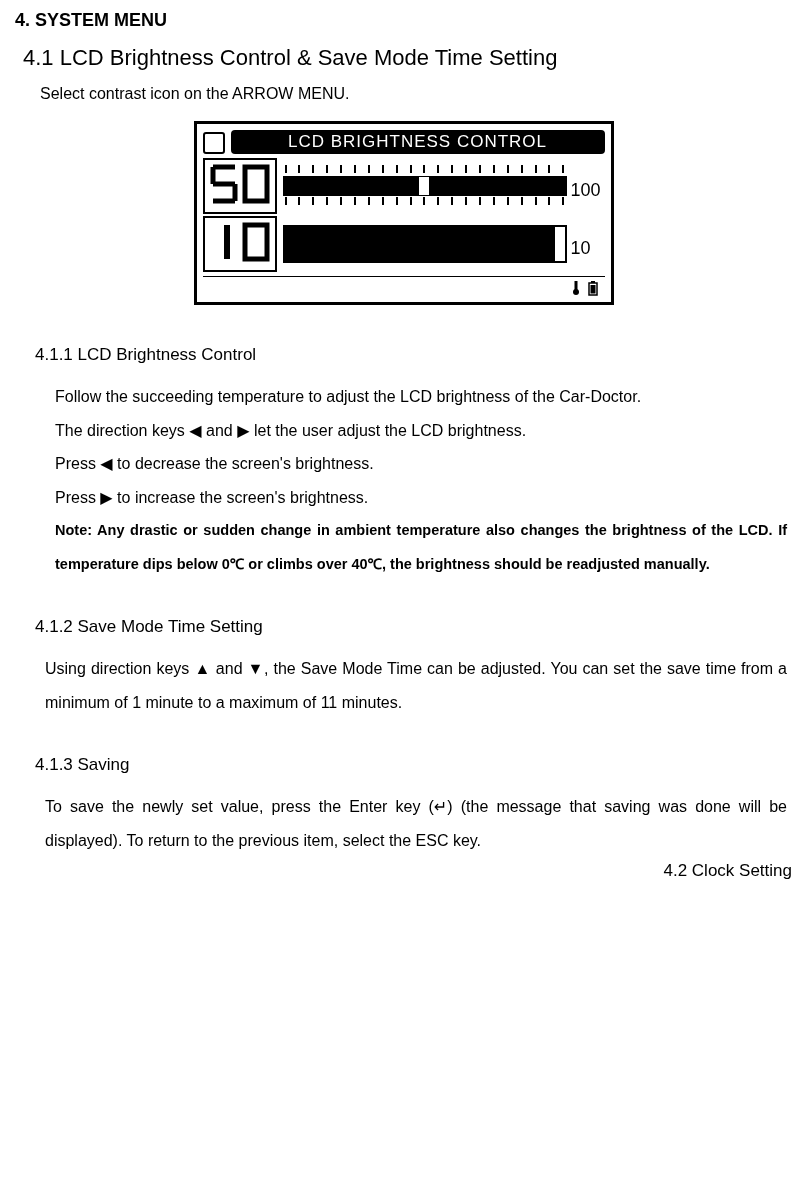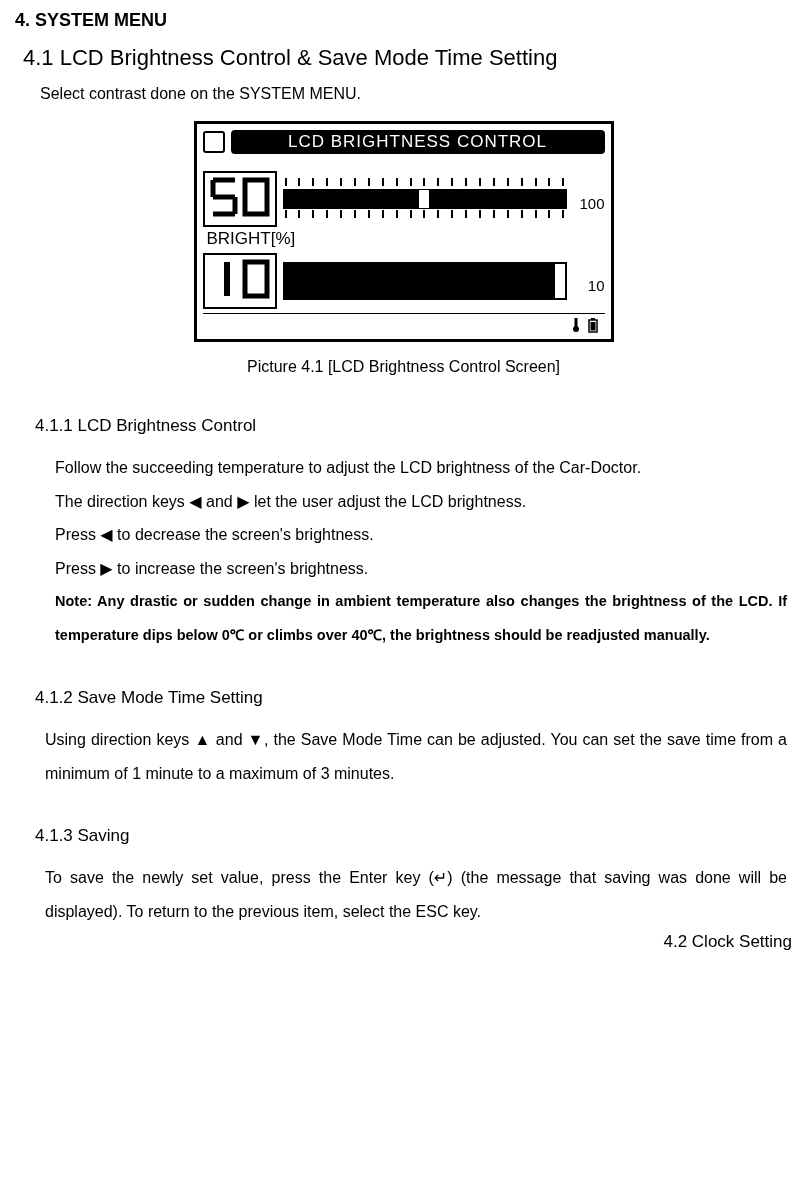--- a/index.html
+++ b/index.html
@@ -37,22 +37,22 @@
       margin-bottom: 40px;
     }
     .lcd-screen {
       border: 3px solid #000;
       width: 420px;
       background: #fff;
       padding: 6px;
     }
     .lcd-title-bar {
       display: flex;
-      align-items: center;
-      margin-bottom: 17px;
+      align-items: flex-end;
+      margin-bottom: 4px;
     }
     .title-sq {
       width: 22px;
       height: 22px;
       border: 2px solid #000;
       border-radius: 3px;
       margin-right: 6px;
       display: inline-block;
     }
     .lcd-title {
@@ -109,23 +109,23 @@
     }
     .bar-knob {
       position: absolute;
       top: 1px;
       height: 18px;
       width: 10px;
       background: #fff;
     }
     .bar-max {
       width: 34px;
-      text-align: right;
+      text-align: left;
       font-family: Arial, sans-serif;
-      font-size: 15px;
+      font-size: 18px;
       margin-left: 4px;
       margin-top: 8px;
     }
     .lcd-label {
       font-family: Arial, sans-serif;
       font-size: 17px;
       padding-left: 4px;
       margin-bottom: 4px;
     }
     .lcd-footer {
@@ -183,21 +183,21 @@
       text-align: right;
     }
   </style>
 </head>
 <body>
 
 <h2 class="h2">4. SYSTEM MENU</h2>
 
 <h3 class="h3">4.1 LCD Brightness Control &amp; Save Mode Time Setting</h3>
 
-<p class="intro">Select contrast done on the SYSTEM MENU.</p>
+<p class="intro">Select contrast icon on the ARROW MENU.</p>
 
 <div class="figure-wrap">
   <div class="lcd-screen">
 
     <div class="lcd-title-bar">
       <span class="title-sq"></span>
       <span class="lcd-title">LCD BRIGHTNESS CONTROL</span>
     </div>
 
     <div class="lcd-row">
@@ -256,21 +256,20 @@
             <span></span>
             <span></span>
             <span></span>
             <span></span>
             <span></span>
         </div>
       </div>
       <div class="bar-max">100</div>
     </div>
 
-    <div class="lcd-label">BRIGHT[%]</div>
 
     <div class="lcd-row">
       <div class="digit-box">
         <svg width="62" height="46" viewBox="0 0 62 46">
 
           <path d="M18 4 v34" stroke="#000" stroke-width="6" fill="none"></path>
 
           <rect x="36" y="4" width="22" height="34" stroke="#000" stroke-width="5" fill="none"></rect>
         </svg>
       </div>
@@ -290,33 +289,32 @@
         <rect x="5.5" y="1" width="3" height="10" fill="#000"></rect>
       </svg>
       <svg width="12" height="16" viewBox="0 0 12 16">
         <rect x="2" y="3" width="8" height="12" stroke="#000" stroke-width="1.5" fill="none"></rect>
         <rect x="4" y="1" width="4" height="2" fill="#000"></rect>
         <rect x="3.5" y="5" width="5" height="8.5" fill="#000"></rect>
       </svg>
     </div>
   </div>
 
-  <div class="caption">Picture 4.1 [LCD Brightness Control Screen]</div>
 </div>
 
 <h4 class="h4">4.1.1 LCD Brightness Control</h4>
 <p class="body-text">Follow the succeeding temperature to adjust the LCD brightness of the Car-Doctor.</p>
 <p class="body-text">The direction keys ◀ and ▶ let the user adjust the LCD brightness.</p>
 <p class="body-text">Press ◀ to decrease the screen's brightness.</p>
 <p class="body-text">Press ▶ to increase the screen's brightness.</p>
 <p class="note-text">Note: Any drastic or sudden change in ambient temperature also changes the brightness of the LCD. If temperature dips below 0℃ or climbs over 40℃, the brightness should be readjusted manually.</p>
 
 <div class="sec-gap"></div>
 
 <h4 class="h4">4.1.2 Save Mode Time Setting</h4>
-<p class="body-text" style="margin-left:30px">Using direction keys ▲ and ▼, the Save Mode Time can be adjusted. You can set the save time from a minimum of 1 minute to a maximum of 3 minutes.</p>
+<p class="body-text" style="margin-left:30px">Using direction keys ▲ and ▼, the Save Mode Time can be adjusted. You can set the save time from a minimum of 1 minute to a maximum of 11 minutes.</p>
 
 <div class="sec-gap"></div>
 
 <h4 class="h4">4.1.3 Saving</h4>
 <p class="body-text" style="margin-left:30px">To save the newly set value, press the Enter key (↵) (the message that saving was done will be displayed). To return to the previous item, select the ESC key.</p>
 
 <h3 class="h3-last">4.2 Clock Setting</h3>
 
 </body></html>

